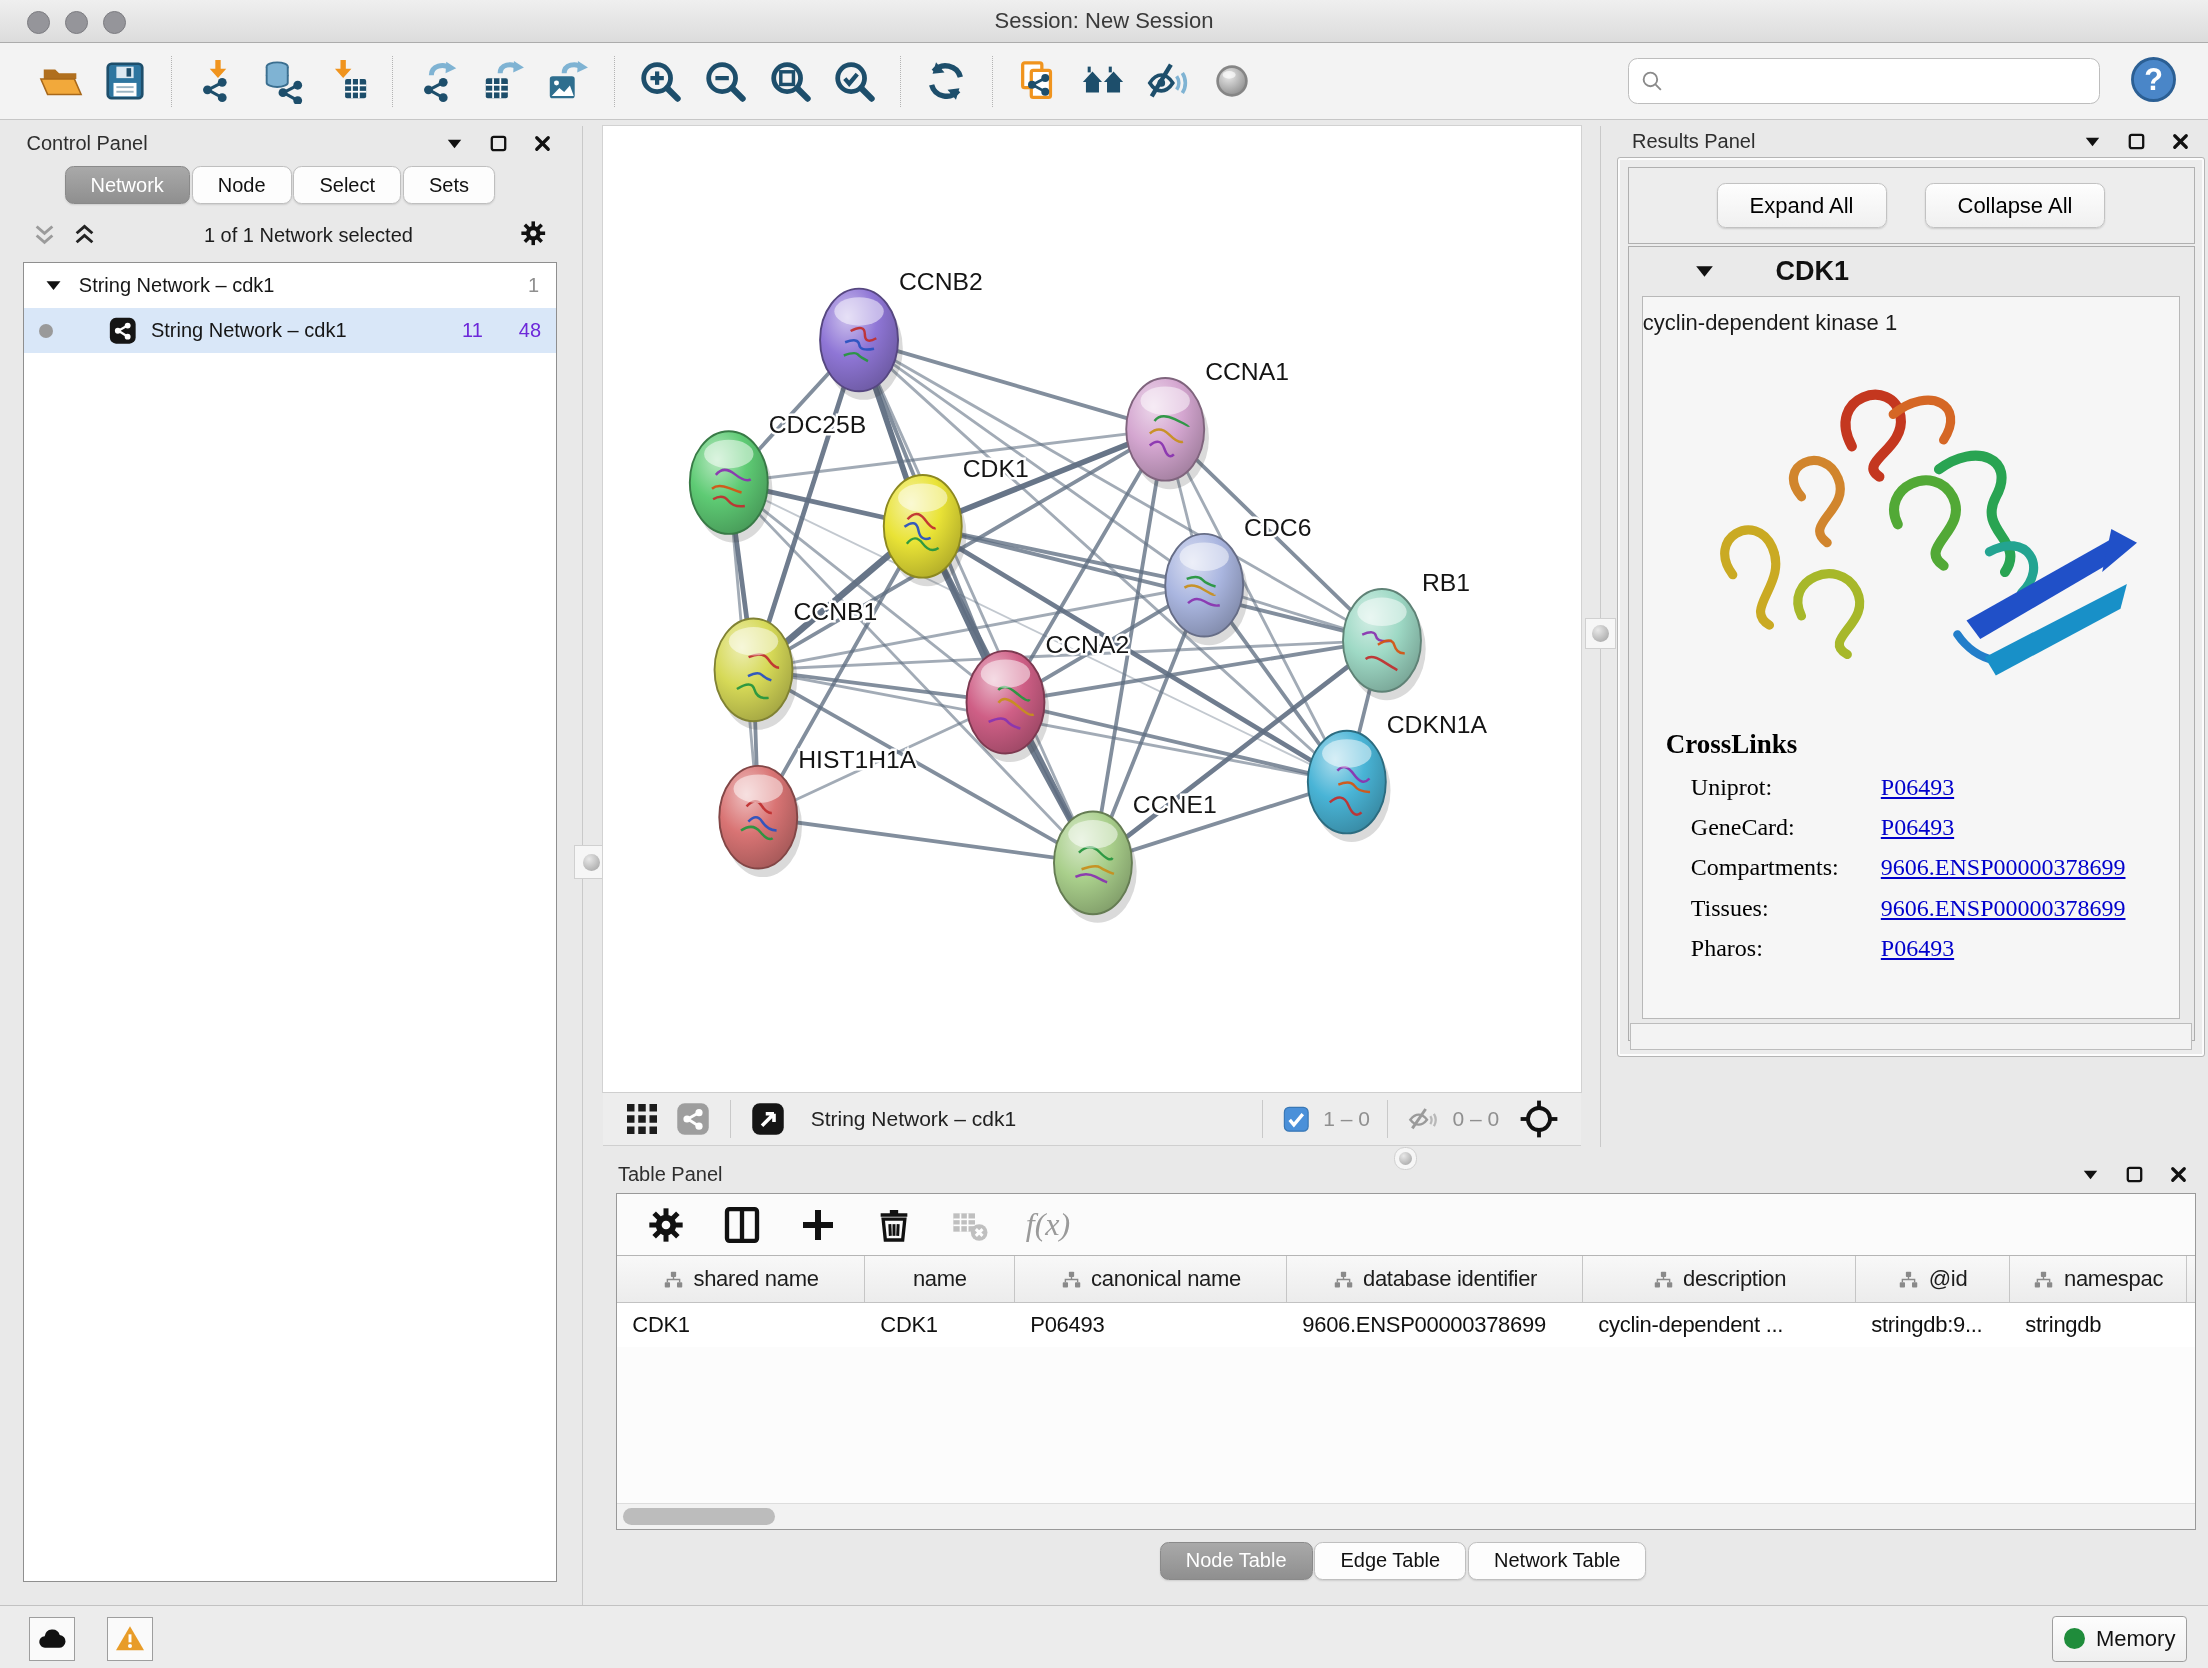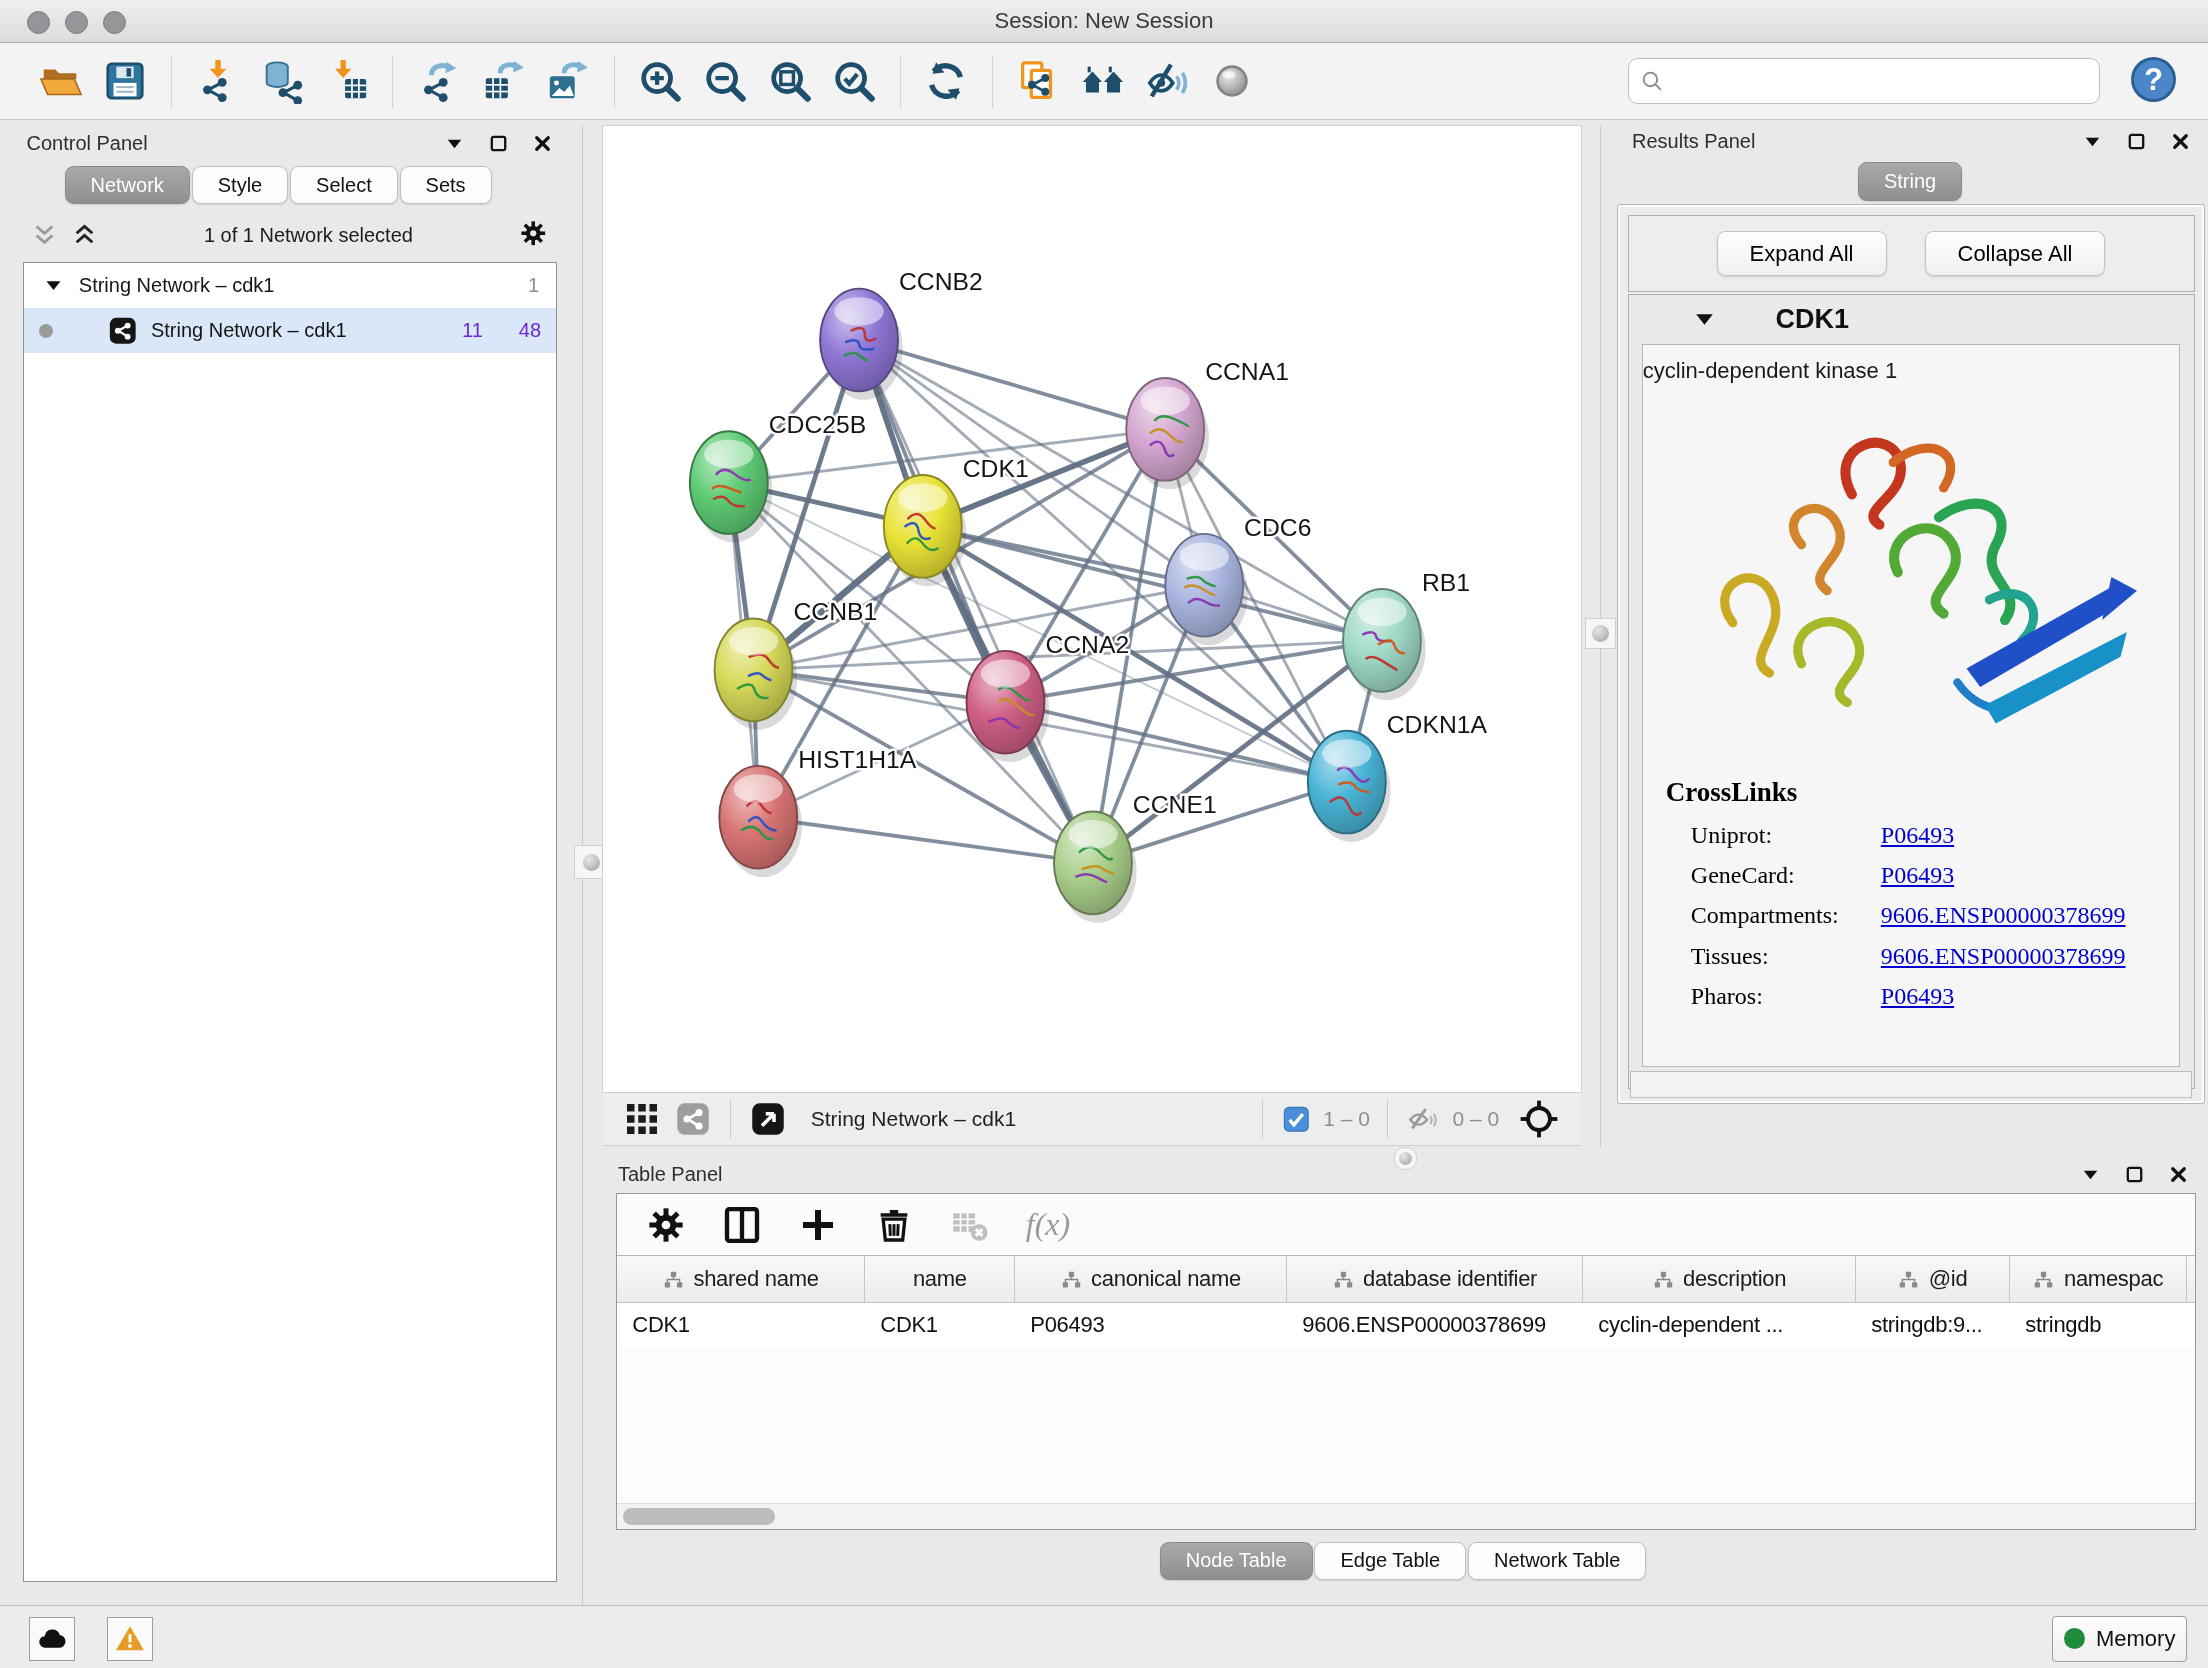--- a/index.html
+++ b/index.html
@@ -367,21 +367,21 @@
               <g stroke="#111" stroke-width="3.4" stroke-linecap="round">
                 <line x1="6" y1="6" x2="18" y2="18"></line>
                 <line x1="18" y1="6" x2="6" y2="18"></line>
               </g>
             </svg>
           </span>
         </span>
     </div>
     <div class="cp-tabs" id="cp-tabs">
         <span class="tab sel">Network</span>
-        <span class="tab">Style</span>
+        <span class="tab">Node</span>
         <span class="tab">Select</span>
         <span class="tab">Sets</span>
       </div>
     <div class="tree-head">
       <span class="chev">
         <svg viewBox="0 0 24 24" fill="none" stroke="#9b9b9b" stroke-width="2.6">
             <path d="M5 4l7 6 7-6"></path>
             <path d="M5 12l7 6 7-6"></path>
           </svg>
         <svg viewBox="0 0 24 24" fill="none" stroke="#222" stroke-width="2.6">
@@ -726,23 +726,20 @@
           <span style="display:inline-flex">
             <svg viewBox="0 0 24 24">
               <g stroke="#111" stroke-width="3.4" stroke-linecap="round">
                 <line x1="6" y1="6" x2="18" y2="18"></line>
                 <line x1="18" y1="6" x2="6" y2="18"></line>
               </g>
             </svg>
           </span>
         </span>
     </div>
-    <div class="rp-tabrow">
-      <span class="tab sel">String</span>
-    </div>
     <div class="rp-box">
       <div class="rp-buttons">
         <button class="rp-btn">Expand All</button>
         <button class="rp-btn">Collapse All</button>
       </div>
       <div class="rp-sect">
         <div class="rp-sect-head">
           <svg viewBox="0 0 24 24">
               <polygon points="4,7 20,7 12,17" fill="#111"></polygon>
             </svg>

